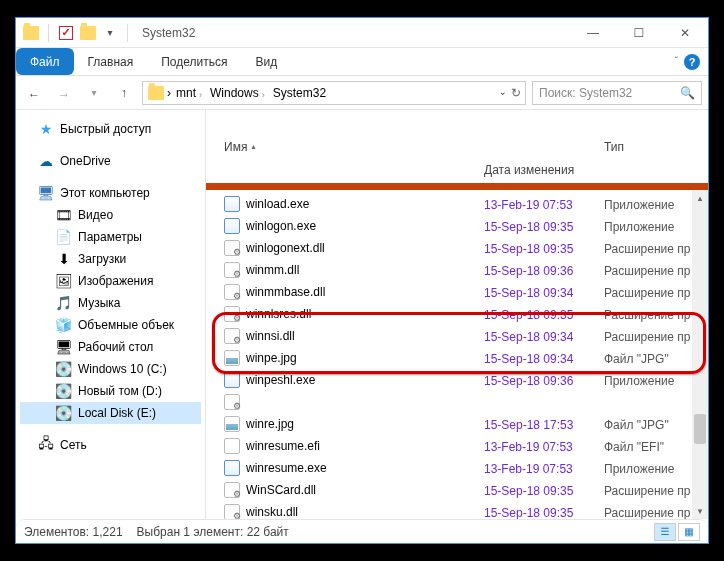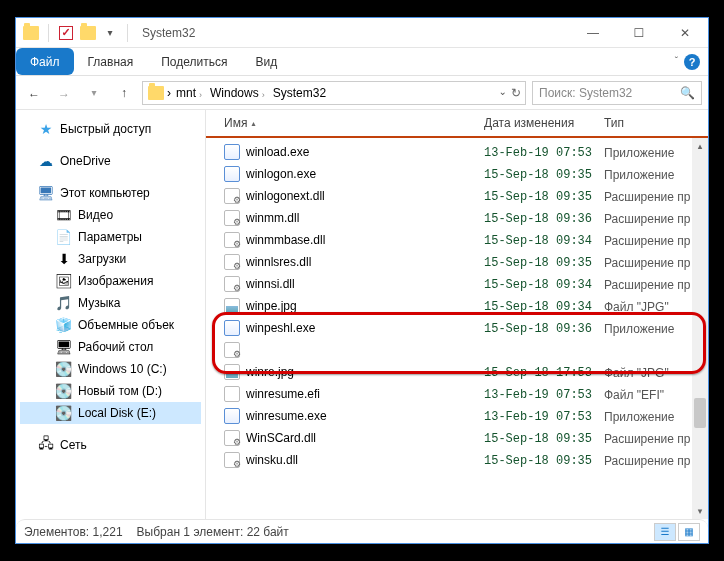--- a/index.html
+++ b/index.html
@@ -38,31 +38,31 @@
 .nav-item { display: flex; align-items: center; gap: 6px; padding: 3px 6px 3px 18px; cursor: pointer; white-space: nowrap; }
 .nav-item.sub { padding-left: 36px; }
 .nav-item.selected { background: #cde8ff; }
 .nav-ico { width: 16px; height: 16px; display: flex; align-items: center; justify-content: center; font-size: 14px; }
 .nav-group-gap { height: 10px; }
 .star { color: #3ba3e8; }
 .cloud { color: #0a64a4; }
 .monitor { color: #3878b8; }
 
 .content { flex: 1; display: flex; flex-direction: column; overflow: hidden; position: relative; }
-.columns { display: flex; padding: 4px 0 4px 10px; border-bottom: 2px solid #c2410c; color: #444; position: relative; }
+.columns { display: flex; padding: 4px 0 4px 10px; border-bottom: 7px solid #c2410c; color: #444; position: relative; }
 .col { padding: 2px 8px; display: flex; align-items: center; gap: 4px; }
 .col.name { width: 260px; }
-.col.date { width: 120px; }
+.col.date { width: 120px; margin-top: 47px; }
 .col.type { flex: 1; }
 .sort-arr { font-size: 8px; color: #666; }
 
 .file-list { flex: 1; overflow: hidden; padding-left: 10px; position: relative; }
 .file-row { display: flex; align-items: flex-end; height: 22px; cursor: pointer; position: relative; }
 .file-row .fname { width: 260px; display: flex; align-items: center; gap: 6px; padding-left: 8px; overflow: hidden; white-space: nowrap; }
-.file-row .fdate { width: 120px; color: #14532d; padding-left: 8px; font-family: Liberation Mono, monospace; }
+.file-row .fdate { width: 120px; color: #6d28d9; padding-left: 8px; }
 .file-row .ftype { flex: 1; color: #555; padding-left: 8px; overflow: hidden; white-space: nowrap; text-overflow: clip; }
 .file-row.selected { background: #cde8ff; }
 .file-ico { width: 16px; height: 16px; display: flex; align-items: center; justify-content: center; font-size: 13px; }
 .ico-exe { background: linear-gradient(#fff,#e8f0ff); border: 1px solid #5a8fd6; border-radius: 2px; }
 .ico-dll { background: #fff; border: 1px solid #bbb; border-radius: 2px; position: relative; }
 .ico-dll::after { content: "⚙"; position: absolute; font-size: 9px; bottom: -2px; right: -2px; color: #666; }
 .ico-jpg { background: #fff; border: 1px solid #bbb; border-radius: 2px; position: relative; }
 .ico-jpg::after { content: ""; position: absolute; bottom: 1px; left: 1px; right: 1px; height: 6px; background: linear-gradient(#8bd,#6ab); }
 .ico-ini { background: #fff; border: 1px solid #bbb; border-radius: 2px; position: relative; }
 .ico-ini::after { content: "⚙"; position: absolute; font-size: 9px; bottom: -2px; right: -2px; color: #888; }

